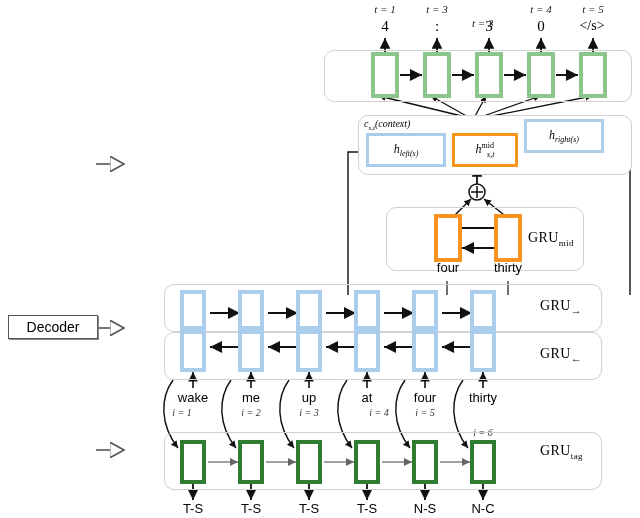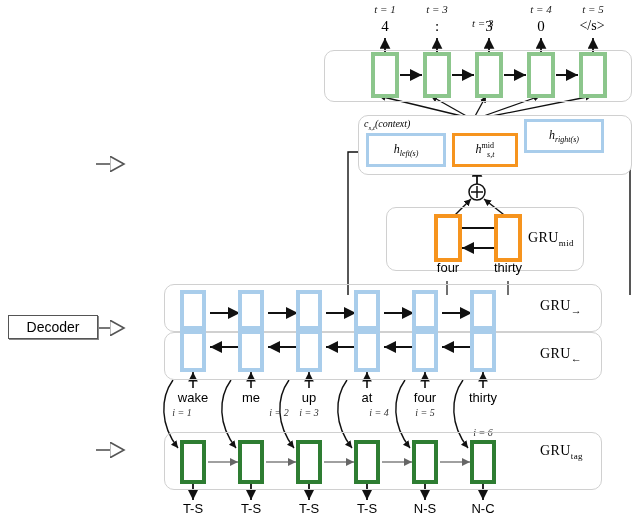--- a/index.html
+++ b/index.html
@@ -253,21 +253,21 @@
   <div class="cell blue" style="left:238px;top:330px;width:26px;height:42px;"></div>
   <div class="cell blue" style="left:296px;top:330px;width:26px;height:42px;"></div>
   <div class="cell blue" style="left:354px;top:330px;width:26px;height:42px;"></div>
   <div class="cell blue" style="left:412px;top:330px;width:26px;height:42px;"></div>
   <div class="cell blue" style="left:470px;top:330px;width:26px;height:42px;"></div>
 
   <div class="word" style="left:163px;top:390px;width:60px;">wake</div>
   <div class="idx" style="left:163px;top:407px;width:38px;font-style:italic;">i = 1</div>
 
   <div class="word" style="left:221px;top:390px;width:60px;">me</div>
-  <div class="idx" style="left:221px;top:407px;width:60px;padding-left:28px;">i = 2</div>
+  <div class="idx" style="left:221px;top:407px;width:60px;">i = 2</div>
 
   <div class="word" style="left:279px;top:390px;width:60px;">up</div>
   <div class="idx" style="left:279px;top:407px;width:60px;">i = 3</div>
 
   <div class="word" style="left:337px;top:390px;width:60px;">at</div>
   <div class="idx" style="left:337px;top:407px;width:84px;">i = 4</div>
 
   <div class="word" style="left:395px;top:390px;width:60px;">four</div>
   <div class="idx" style="left:395px;top:407px;width:60px;">i = 5</div>
 

